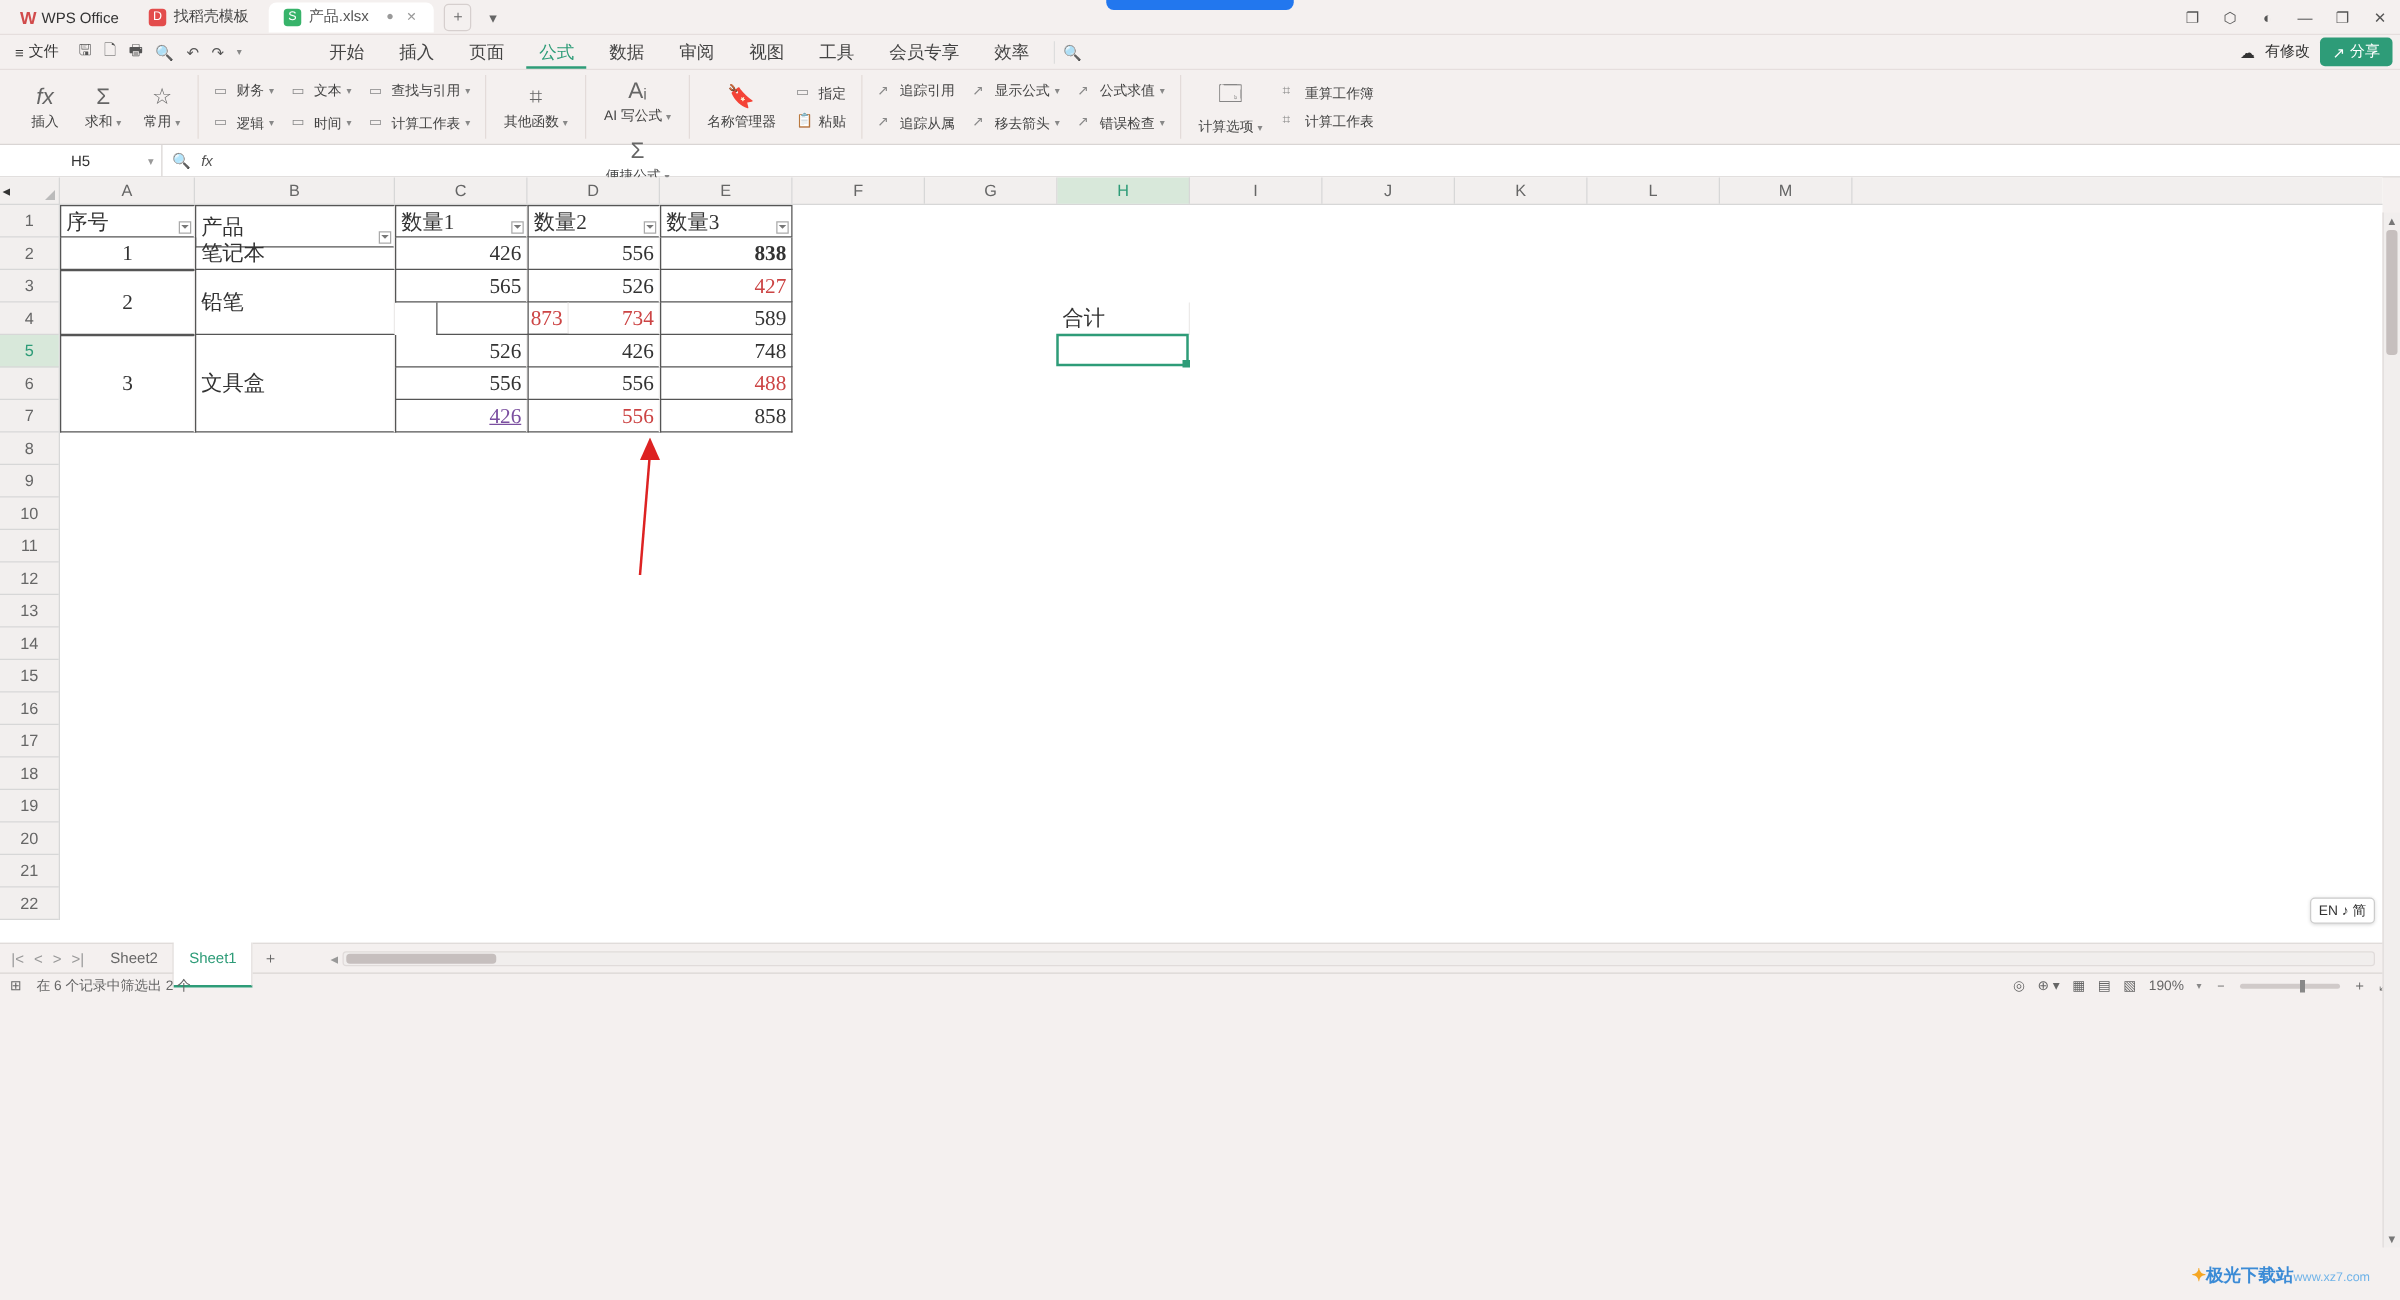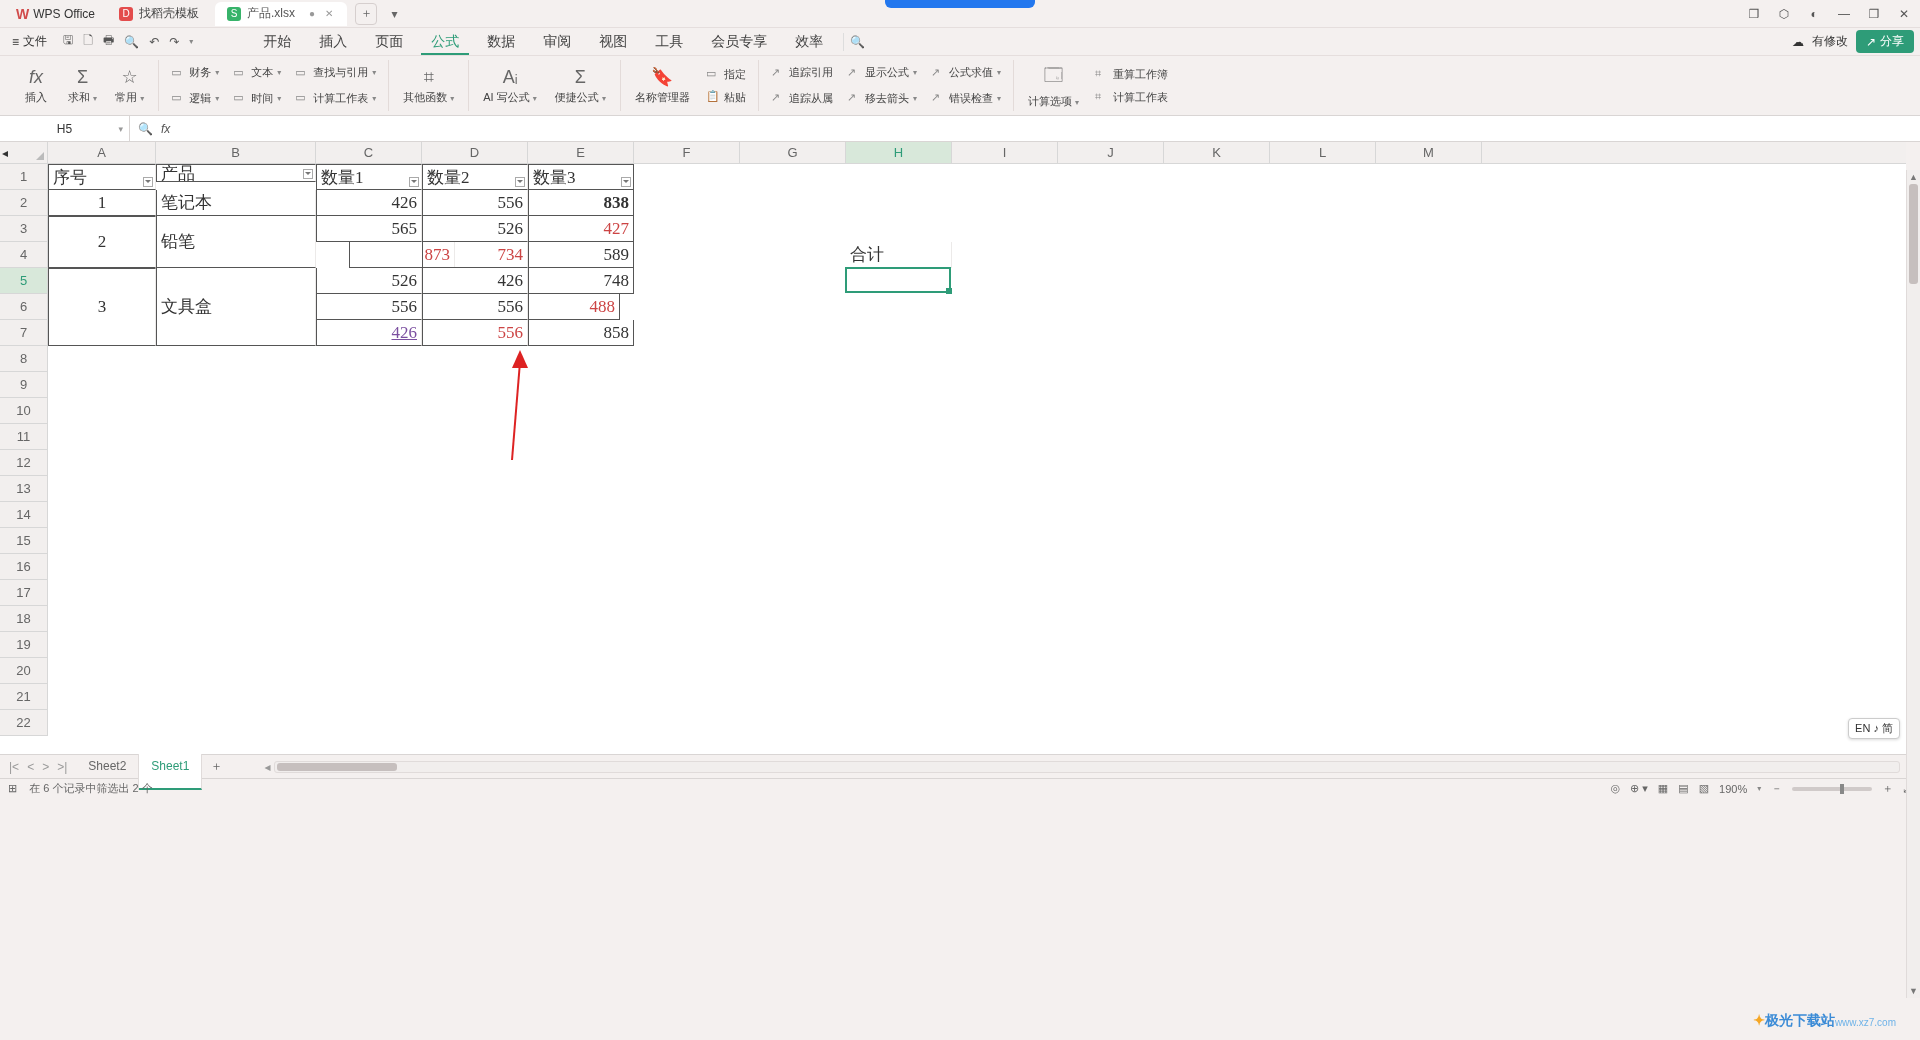--- a/index.html
+++ b/index.html
@@ -212,21 +212,21 @@
           <span class="dd">▾</span>
         </div>
       </div>
     </div>
   <div class="rgroup" style="flex-direction:row;align-items:center">
       <div class="rbtn-big">
         <span class="ic">⌗</span>
         <span><span>其他函数</span> <span class="dd">▾</span></span>
       </div>
   </div>
-  <div class="rgroup" style="flex-direction:row;align-items:center;gap:6px">
+  <div class="rgroup" style="flex-direction:column;align-items:center;gap:6px">
     <div class="rbtn-big">
         <span class="ic">Aᵢ</span>
         <span><span>AI 写公式</span> <span class="dd">▾</span></span>
       </div>
     <div class="rbtn-big">
         <span class="ic">Σ</span>
         <span><span>便捷公式</span> <span class="dd">▾</span></span>
       </div>
   </div>
   <div class="rgroup" style="flex-direction:row;align-items:center;gap:6px">
@@ -348,21 +348,21 @@
       <div class="rh">19</div>
       <div class="rh">20</div>
       <div class="rh">21</div>
       <div class="rh">22</div>
     </div>
   <div class="cells" id="cells">
       <div class="cell hdr b-t b-b b-l" style="left: 0px; top: 0px; width: 108px; height: 26px;">
         <span>序号</span>
         <div class="filter"></div>
       </div>
-      <div class="cell hdr b-t b-b b-l" style="left: 108px; top: 0px; width: 160px; height: 18px;">
+      <div class="cell hdr b-t b-b b-l" style="left: 108px; top: 0px; width: 160px; height: 34px;">
         <span>产品</span>
         <div class="filter"></div>
       </div>
       <div class="cell hdr b-t b-b b-l" style="left: 268px; top: 0px; width: 106px; height: 26px;">
         <span>数量1</span>
         <div class="filter"></div>
       </div>
       <div class="cell hdr b-t b-b b-l" style="left: 374px; top: 0px; width: 106px; height: 26px;">
         <span>数量2</span>
         <div class="filter"></div>
@@ -424,21 +424,21 @@
       </div>
       <div class="cell num b-l b-b b-r" style="left: 480px; top: 104px; width: 106px; height: 26px;">
         <span>748</span>
       </div>
       <div class="cell num b-l b-b" style="left: 268px; top: 130px; width: 106px; height: 26px;">
         <span>556</span>
       </div>
       <div class="cell num b-l b-b" style="left: 374px; top: 130px; width: 106px; height: 26px;">
         <span>556</span>
       </div>
-      <div class="cell num red b-l b-b b-r" style="left: 480px; top: 130px; width: 92px; height: 26px;">
+      <div class="cell num red b-l b-b b-r" style="left: 480px; top: 130px; width: 106px; height: 26px;">
         <span>488</span>
       </div>
       <div class="cell num link b-l b-b" style="left: 268px; top: 156px; width: 106px; height: 26px;">
         <span>426</span>
       </div>
       <div class="cell num red b-l b-b" style="left: 374px; top: 156px; width: 106px; height: 26px;">
         <span>556</span>
       </div>
       <div class="cell num b-l b-b b-r" style="left: 480px; top: 156px; width: 106px; height: 26px;">
         <span>858</span>

